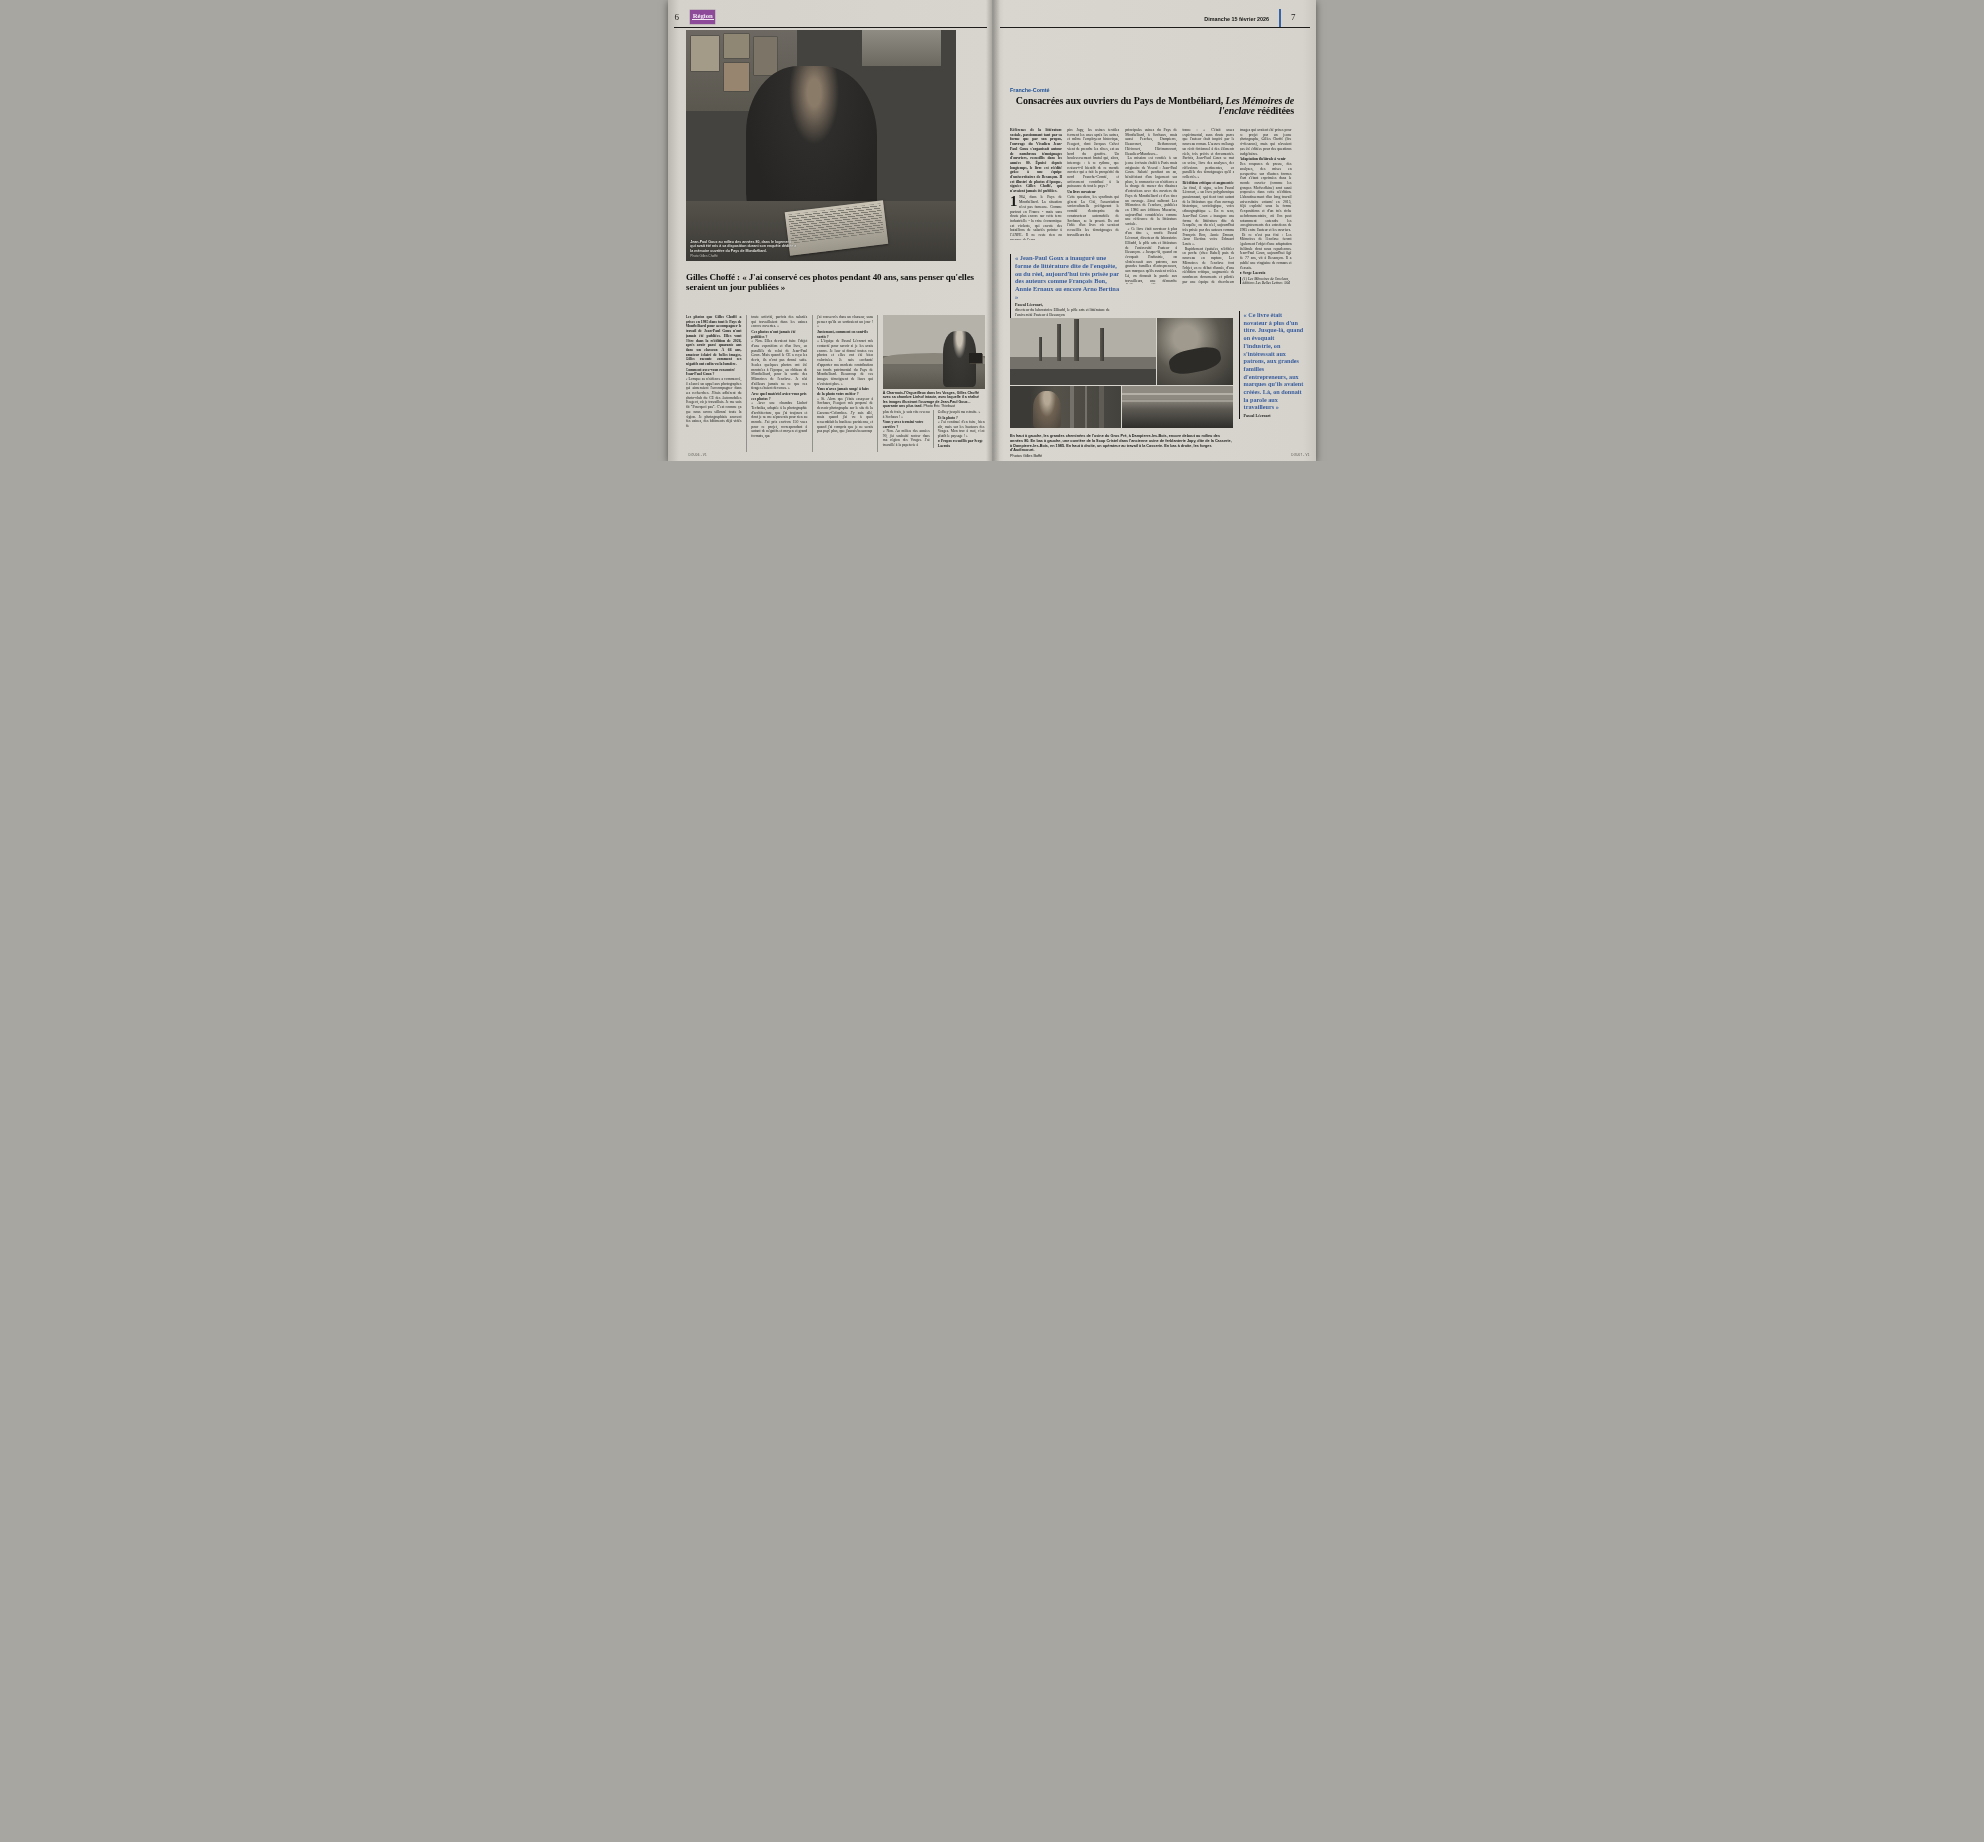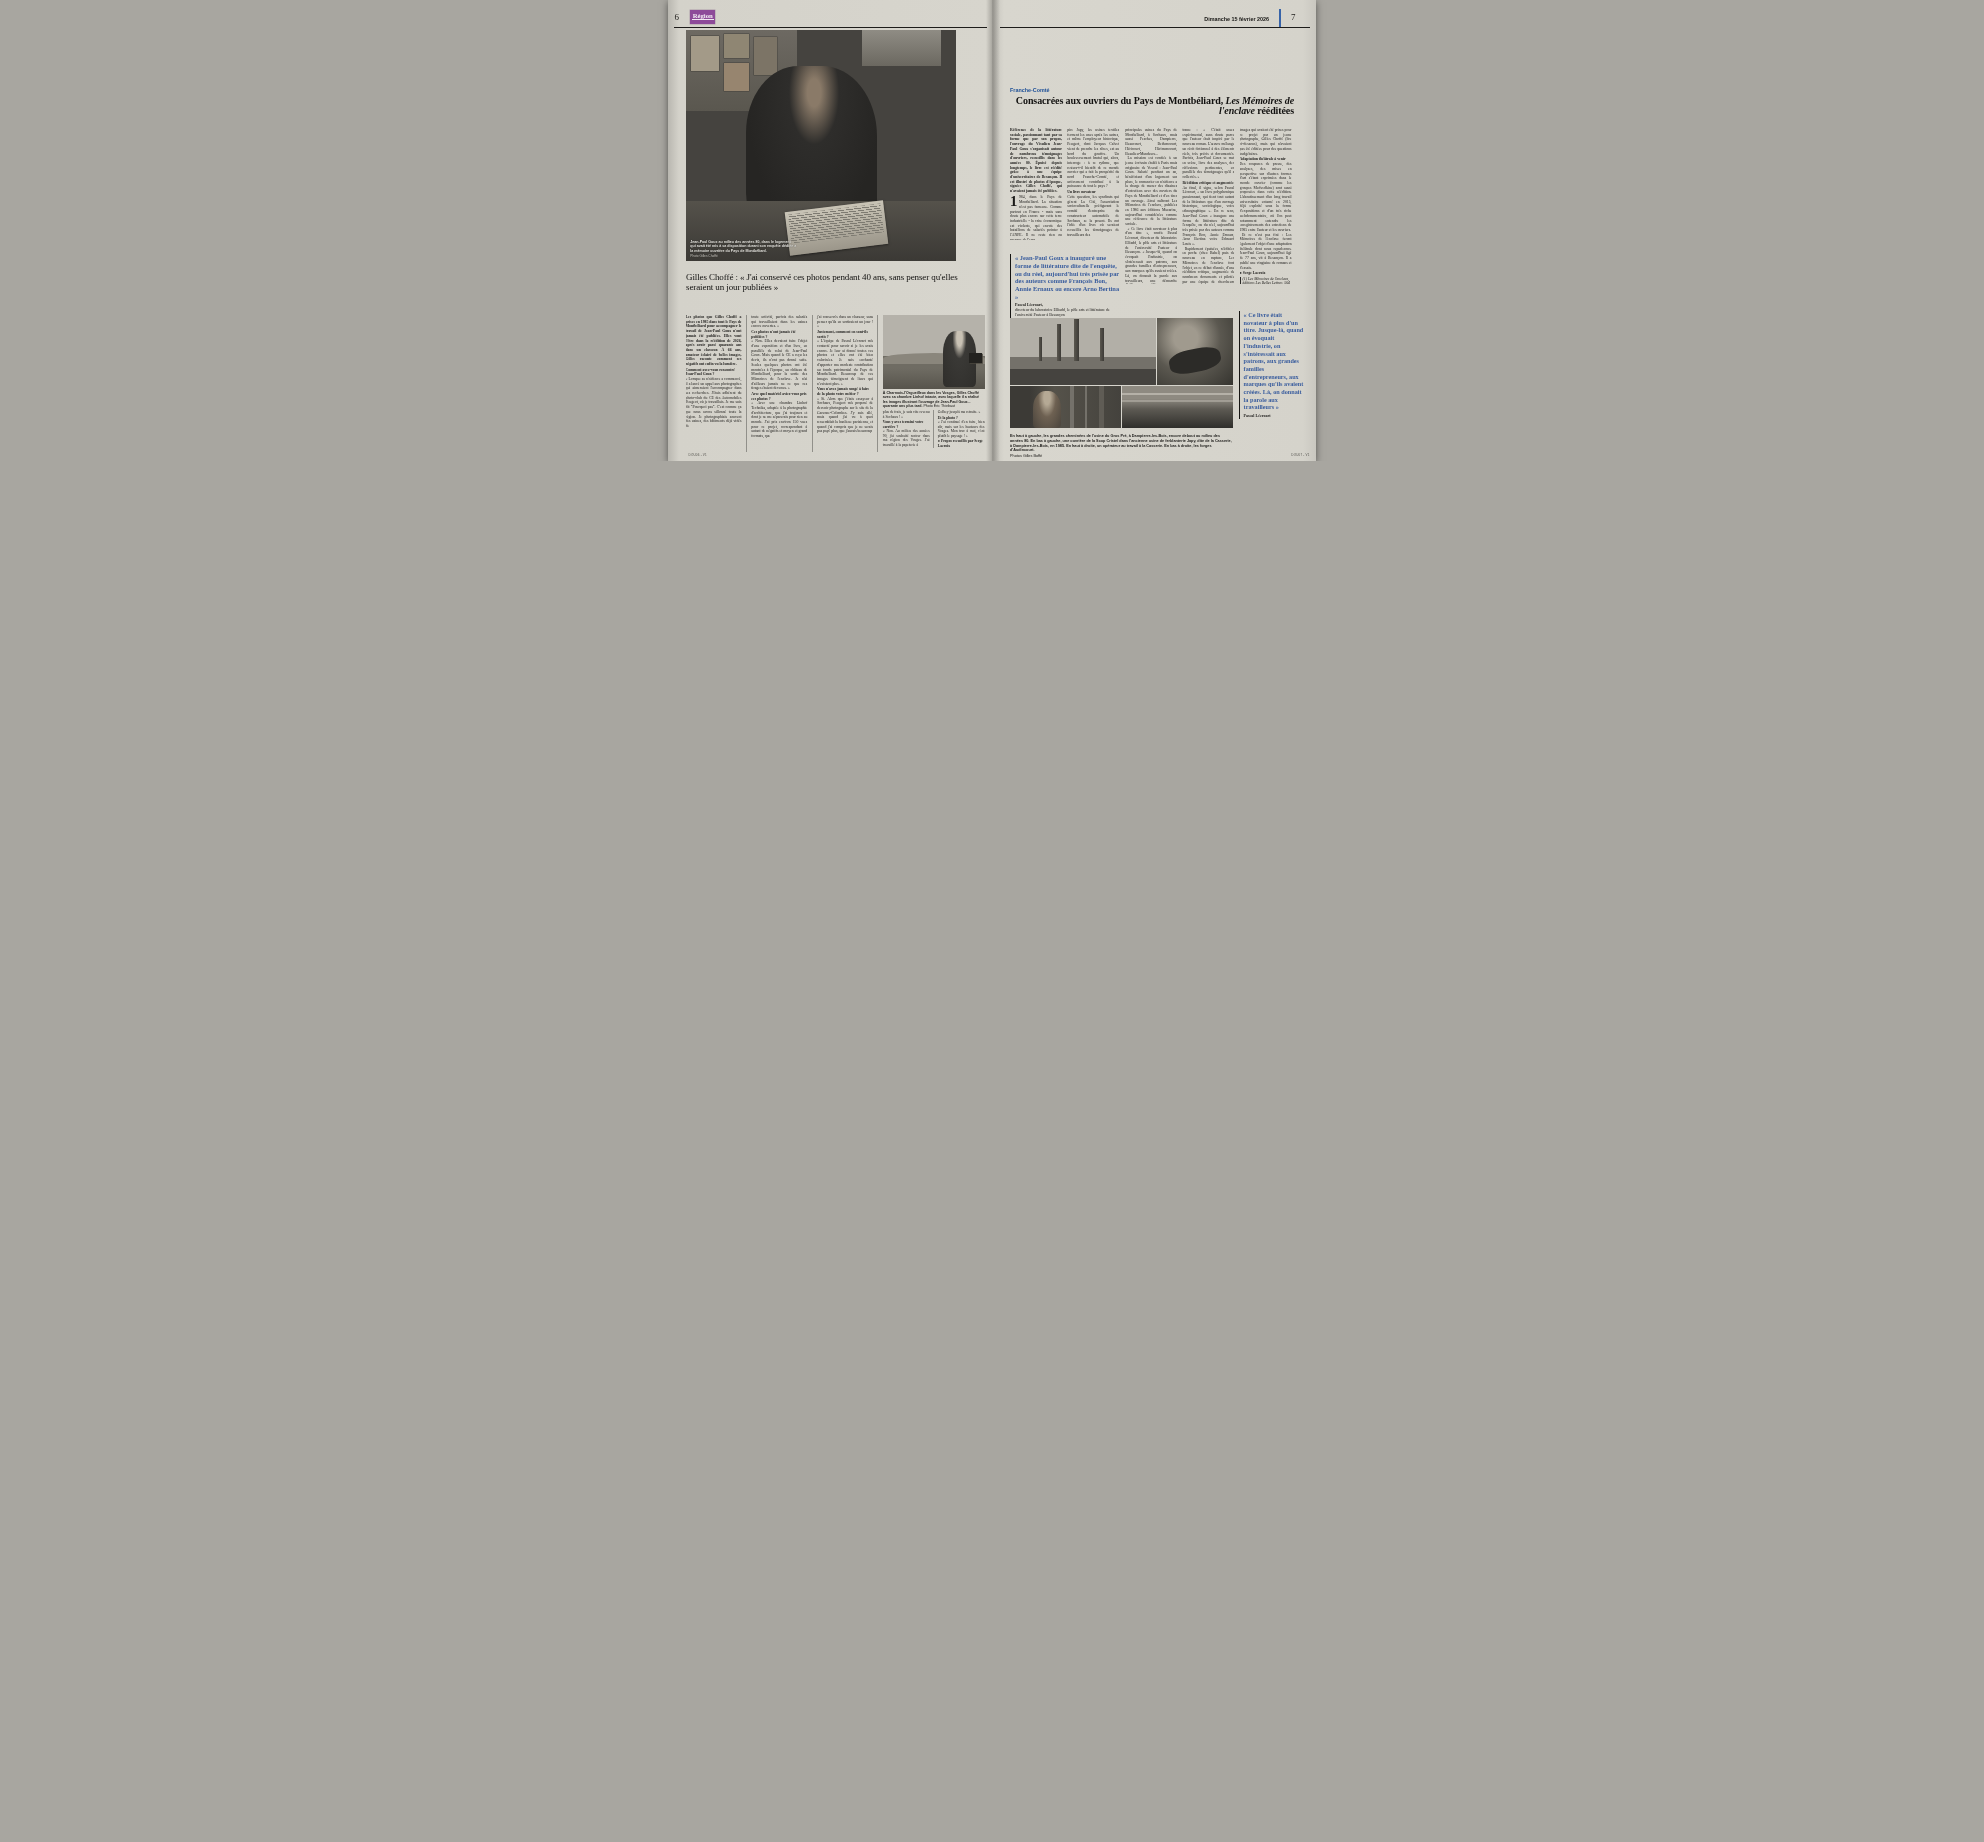--- a/index.html
+++ b/index.html
@@ -31,21 +31,21 @@
   .lp-photo .figure{position:absolute;left:60px;top:36px;width:131px;height:167px;border-radius:40% 42% 20% 24%;
         background:radial-gradient(ellipse at 52% 16%,#8a7a68 0 7%,#2e2d2b 26%,#262523 70%);}
   .lp-photo .bed{position:absolute;left:0;bottom:0;width:100%;height:60px;background:linear-gradient(180deg,#55524b,#3b3935);}
   .lp-photo .journal{position:absolute;left:101px;bottom:11px;width:99px;height:44px;background:linear-gradient(180deg,#c9c4b6,#9b968a);
         transform:rotate(-7deg);box-shadow:0 0.8px 2.4px rgba(0,0,0,.5);}
   .lp-photo .journal i{position:absolute;left:3.2px;top:3.2px;right:3.2px;height:29px;display:block;
         background:repeating-linear-gradient(0deg,#7d7a71 0 0.8px,transparent 0.8px 2.4px);}
   .photo-cap{color:#f2f0ea;font-family:"Liberation Sans",sans-serif;font-size:3.6px;line-height:1.25;font-weight:700;
         text-shadow:0 0.4px 0.8px #000;}
   .photo-cap .credit{display:block;font-weight:400;color:#d8d5cd;font-size:3.2px;margin-top:0.4px;}
-  .lp-headline{font-size:9px;font-weight:400;line-height:1.16;color:#121110;letter-spacing:-0.1px;}
+  .lp-headline{font-size:9px;font-weight:700;line-height:1.16;color:#121110;letter-spacing:-0.1px;}
   .lp-body{display:flex;}
   .lcol{width:56px;flex:0 0 56px;font-size:3.8px;line-height:4.7px;}
   .lcol + .lcol{border-left:0.4px solid #91908a;padding-left:4.4px;margin-left:4.4px;}
   .inset{flex:1;border-left:0.4px solid #91908a;padding-left:4.4px;margin-left:4.4px;}
   .inset-photo{position:relative;width:100%;height:74px;background:linear-gradient(180deg,#b5b2aa 0 55%,#6f6c63 55% 72%,#57544c 100%);overflow:hidden;}
   .inset-photo .hill{position:absolute;left:0;top:38px;width:100%;height:11px;background:#8a867c;border-radius:50% 50% 0 0;}
   .inset-photo .man{position:absolute;left:60px;top:16px;width:33px;height:56px;border-radius:38% 38% 10% 10%;
         background:radial-gradient(ellipse at 50% 12%,#c9c2b4 0 12%,#3a3936 30%,#2f2e2b 100%);}
   .inset-photo .cam{position:absolute;left:86px;top:38px;width:13.5px;height:9.5px;background:#23221f;box-shadow:0.8px 0.8px 0 #4a463e;}
   .inset-cap{font-family:"Liberation Sans",sans-serif;font-weight:700;font-size:3.6px;line-height:1.24;color:#1c1b19;margin-top:1.6px;}

